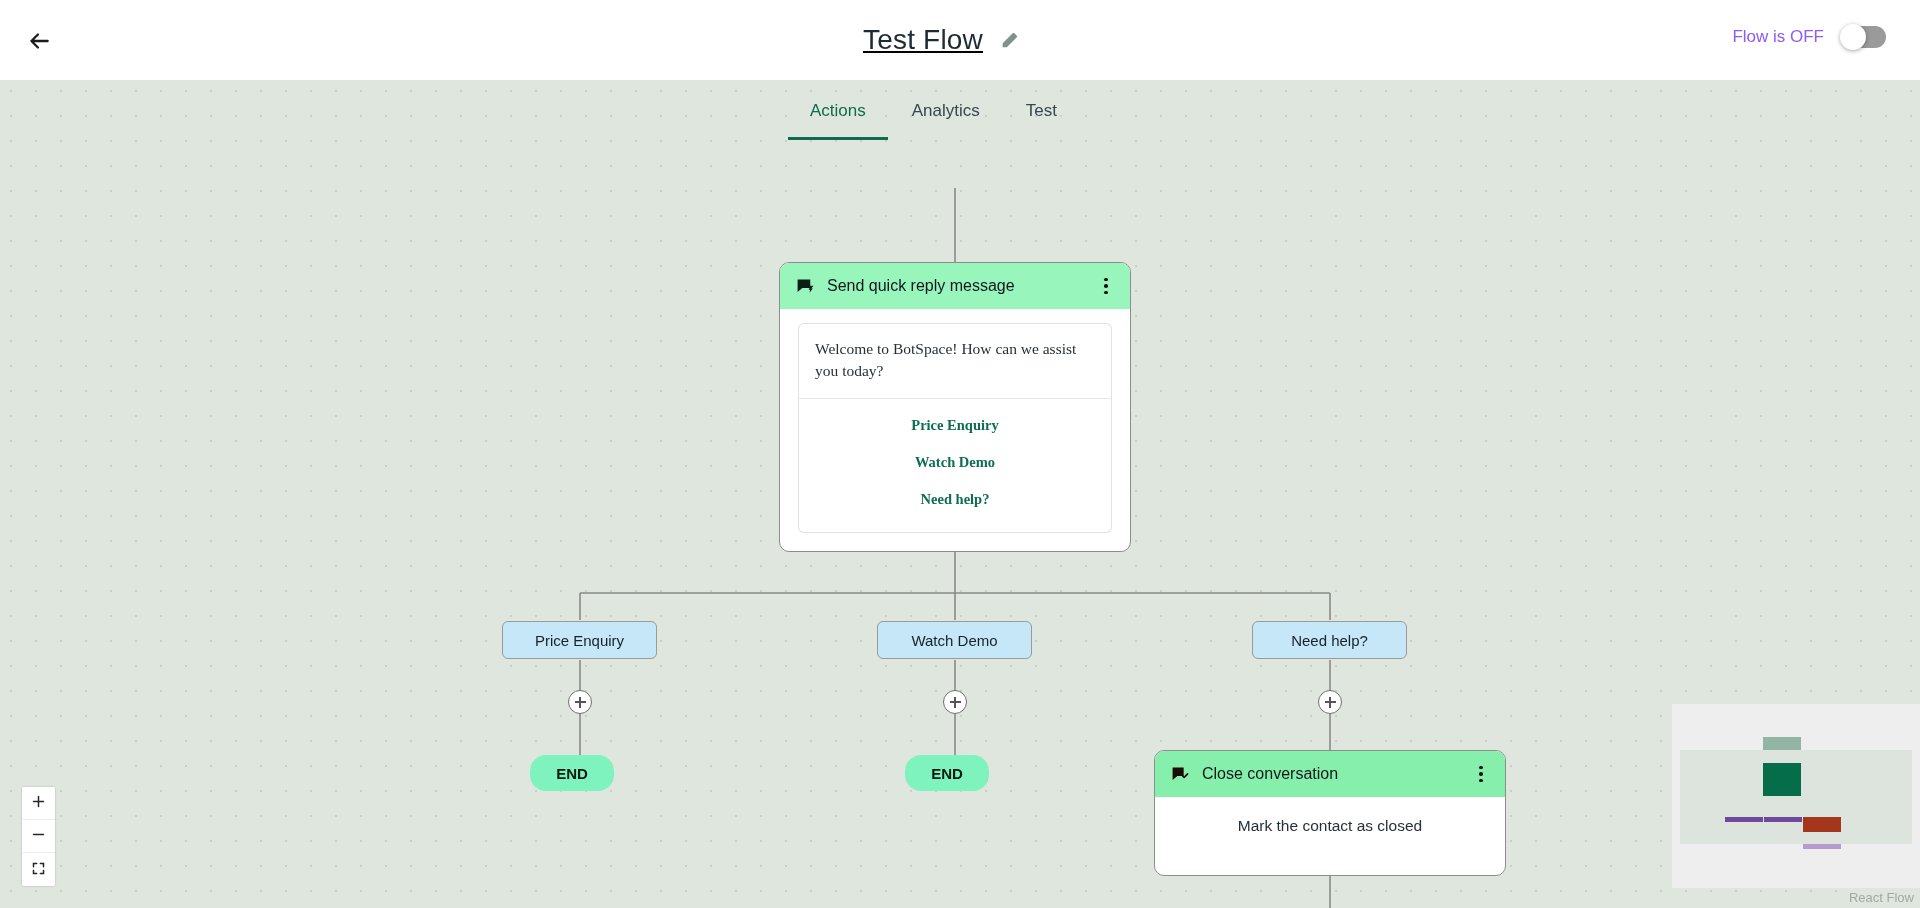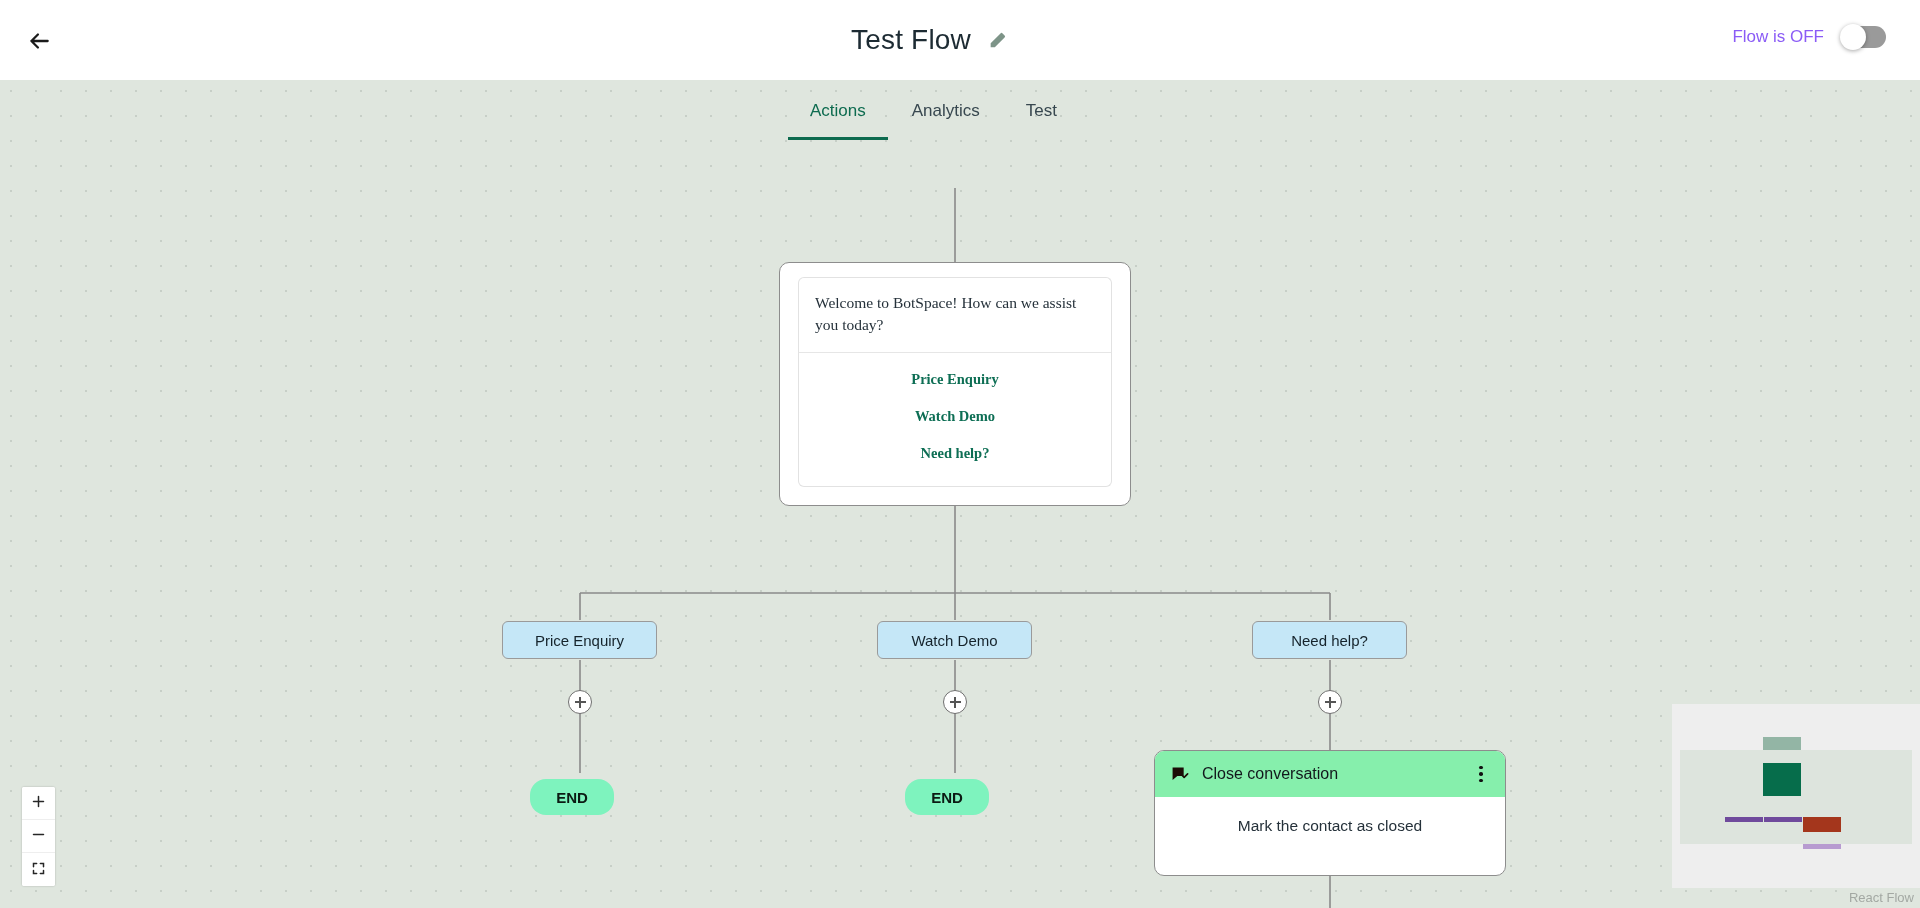--- a/index.html
+++ b/index.html
@@ -39,27 +39,28 @@
     align-items: center;
     justify-content: center;
     cursor: pointer;
     background: none;
     border: none;
   }
   .back-btn svg { display: block; }
 
   .title-wrap {
     position: absolute;
-    left: 0;
+    left: 12px;
     top: 20px;
     width: 1860px;
     display: flex;
     align-items: center;
     justify-content: center;
     gap: 16px;
+    text-decoration: underline;
   }
   .flow-title {
     font-size: 28px;
     font-weight: 400;
     color: #1d2b33;
     letter-spacing: 0.2px;
     line-height: 40px;
   }
   .edit-pencil {
     width: 22px;
@@ -249,21 +250,20 @@
     width: 84px;
     height: 36px;
     background: #7ef3be;
     border-radius: 16px;
     display: flex;
     align-items: center;
     justify-content: center;
     font-size: 15px;
     font-weight: bold;
     color: #0b1a13;
-    margin-top: 24px;
   }
 
   
   .plus {
     width: 24px; height: 24px;
     border-radius: 50%;
     background: #ffffff;
     border: 1.5px solid #6f6f6f;
     display: flex;
     align-items: center;
@@ -400,20 +400,34 @@
 
         <path d="M955 580 V 693"></path>
 
         <path d="M1330 580 V 670"></path>
 
         <path d="M1330 795 V 908"></path>
       </g>
     </svg>
 
     <div class="node msg-node" style="left:779px; top:182px;">
+      <div class="node-header green">
+        <span class="node-icon">
+          <svg width="19" height="19" viewBox="0 0 24 24">
+            <path d="M2 3h16v11H8l-6 5V3z" fill="#0a1f12"></path>
+            <path d="M18 11h4l-2.6 3.6h1.9L17 20l.9-4h-1.7L18 11z" fill="#0a1f12"></path>
+          </svg>
+        </span>
+        <span class="node-header-title">Send quick reply message</span>
+        <span class="kebab">
+          <i></i>
+            <i></i>
+            <i></i>
+        </span>
+      </div>
       <div class="node-body">
         <div class="bubble">Welcome to BotSpace! How can we assist you today?</div>
         <div class="qr-list">
           <div class="qr-item">Price Enquiry</div>
           <div class="qr-item">Watch Demo</div>
           <div class="qr-item">Need help?</div>
         </div>
       </div>
     </div>
 

